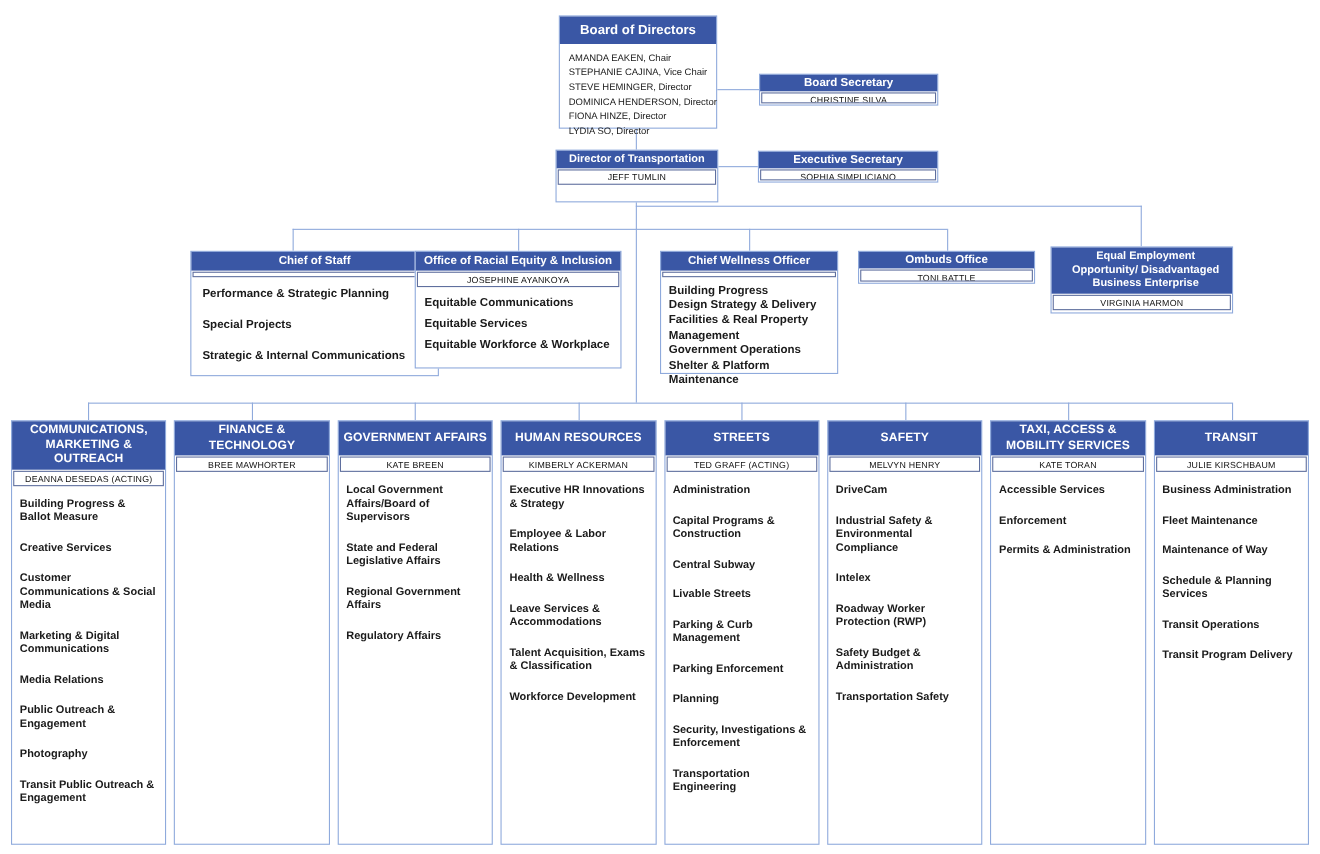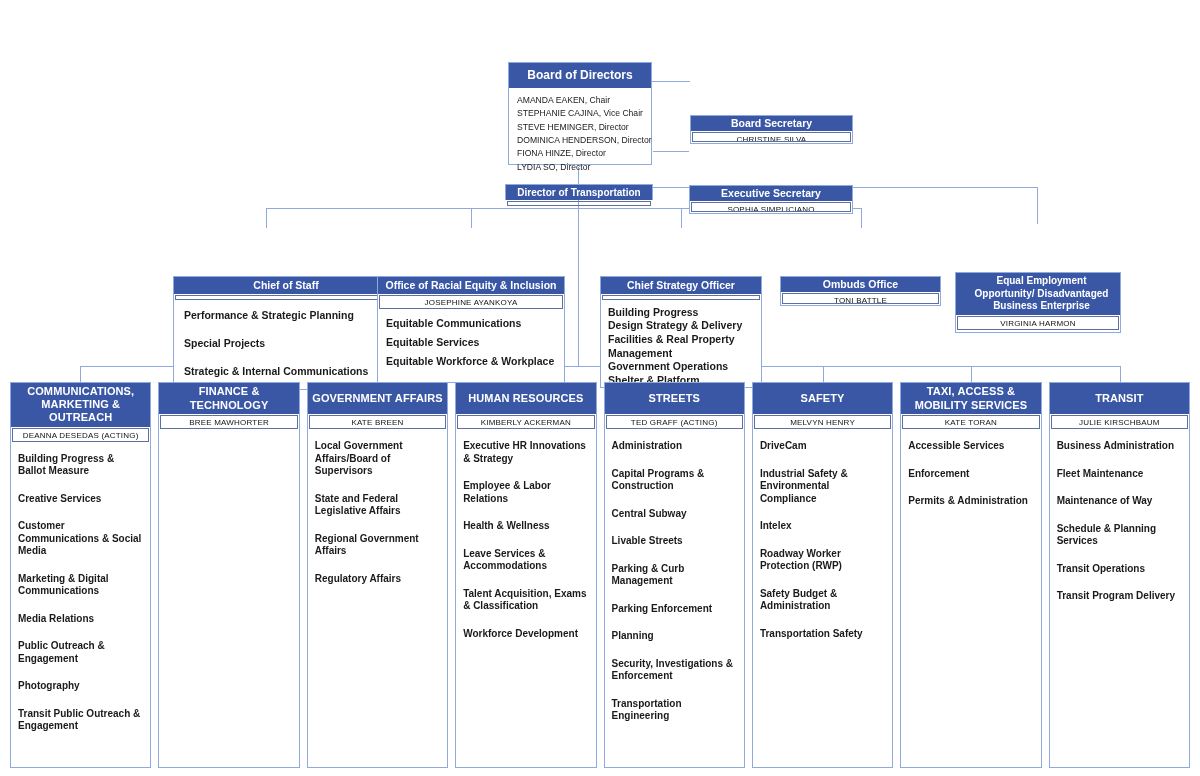--- a/index.html
+++ b/index.html
@@ -13,21 +13,21 @@
     width:1200px;height:776px;position:relative;background:#ffffff;
     font-family:"Liberation Sans",sans-serif;color:var(--txt);
     overflow:hidden;
   }
   
   .line{position:absolute;background:var(--line);}
   .h{height:1px;}
   .v{width:1px;}
 
   
-  .obox{position:absolute;border:1px solid var(--line);background:#fff;box-sizing:border-box;display:flex;flex-direction:column;margin-top:48px;}
+  .obox{position:absolute;border:1px solid var(--line);background:#fff;box-sizing:border-box;display:flex;flex-direction:column;}
   .hdr{
     background:var(--hdr);color:#fff;font-weight:700;text-align:center;
     display:flex;align-items:center;justify-content:center;
     font-size:10.5px;line-height:1.2;padding:2px 4px;box-sizing:border-box;
   }
   .band{
     border:1px solid var(--band);margin:1px;text-align:center;
     font-size:8px;letter-spacing:.2px;padding:2px 1px 1px;color:#111;
     box-sizing:border-box;white-space:nowrap;overflow:hidden;
   }
@@ -38,21 +38,21 @@
 
   
   #board{left:508px;top:14px;width:144px;height:103px;}
   #board .hdr{font-size:12px;min-height:25px;}
   #board .obody{padding:6px 8px;}
   .member{font-size:8.6px;font-weight:400;line-height:1.55;white-space:nowrap;}
 
   
   .sbox .hdr{min-height:15px;font-size:10.5px;}
   #board-sec{left:690px;top:67px;width:163px;height:29px;}
-  #dot{left:505px;top:136px;width:148px;height:16px;}
+  #dot{left:505px;top:136px;width:148px;height:48px;}
   #dot .hdr{font-size:10px;}
   #exec-sec{left:689px;top:137px;width:164px;height:29px;}
 
   
   #cos{left:173px;top:228px;width:226px;height:114px;}
   #orei{left:377px;top:228px;width:188px;height:107px;}
   #cso{left:600px;top:228px;width:162px;height:112px;}
   #ombuds{left:780px;top:228px;width:161px;height:30px;}
   #eeo{left:955px;top:224px;width:166px;height:61px;}
   #eeo .hdr{font-size:10px;line-height:1.25;padding-left:11px;}
@@ -140,21 +140,21 @@
   <div class="hdr">Office of Racial Equity &amp; Inclusion</div>
   <div class="band">JOSEPHINE AYANKOYA</div>
   <div class="obody">
       <div class="program">Equitable Communications</div>
       <div class="program">Equitable Services</div>
       <div class="program">Equitable Workforce &amp; Workplace</div>
     </div>
 </div>
 
 <div class="obox" id="cso">
-  <div class="hdr">Chief Strategy Officer</div>
+  <div class="hdr">Chief Wellness Officer</div>
   <div class="band">JONATHAN REWERS</div>
   <div class="obody">
       <div class="program">Building Progress</div>
       <div class="program">Design Strategy &amp; Delivery</div>
       <div class="program">Facilities &amp; Real Property Management</div>
       <div class="program">Government Operations</div>
       <div class="program">Shelter &amp; Platform Maintenance</div>
     </div>
 </div>
 

